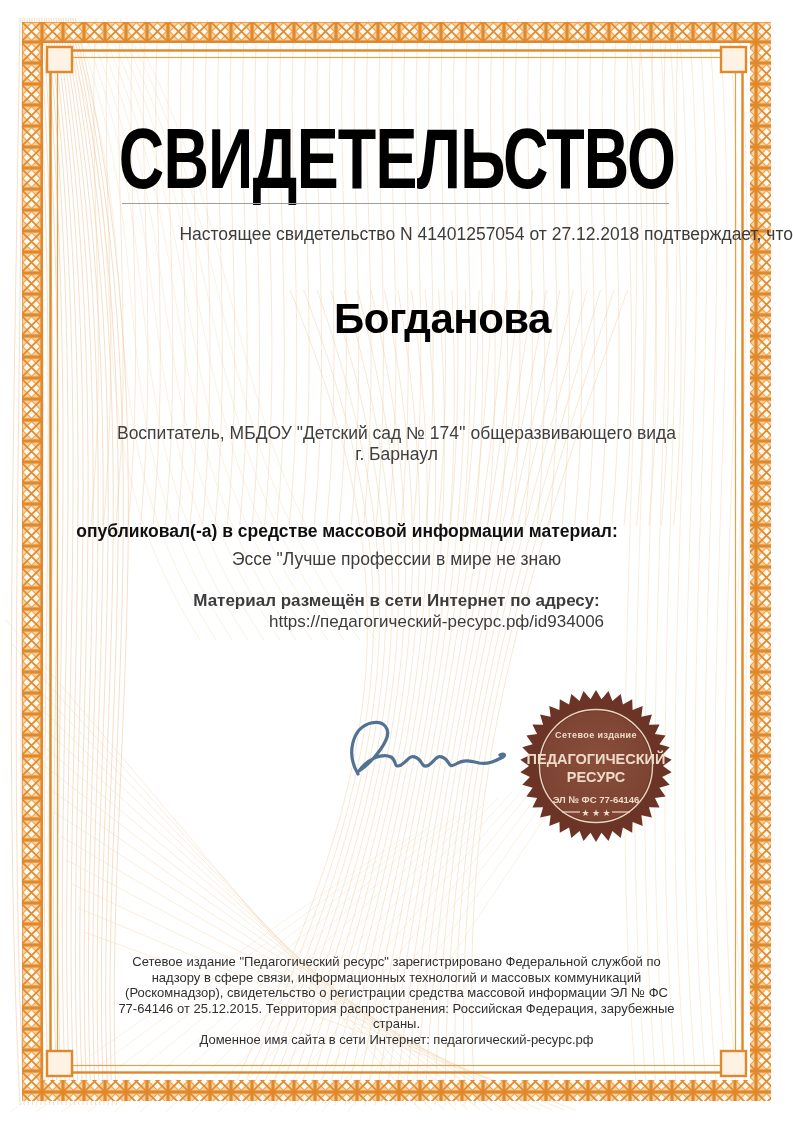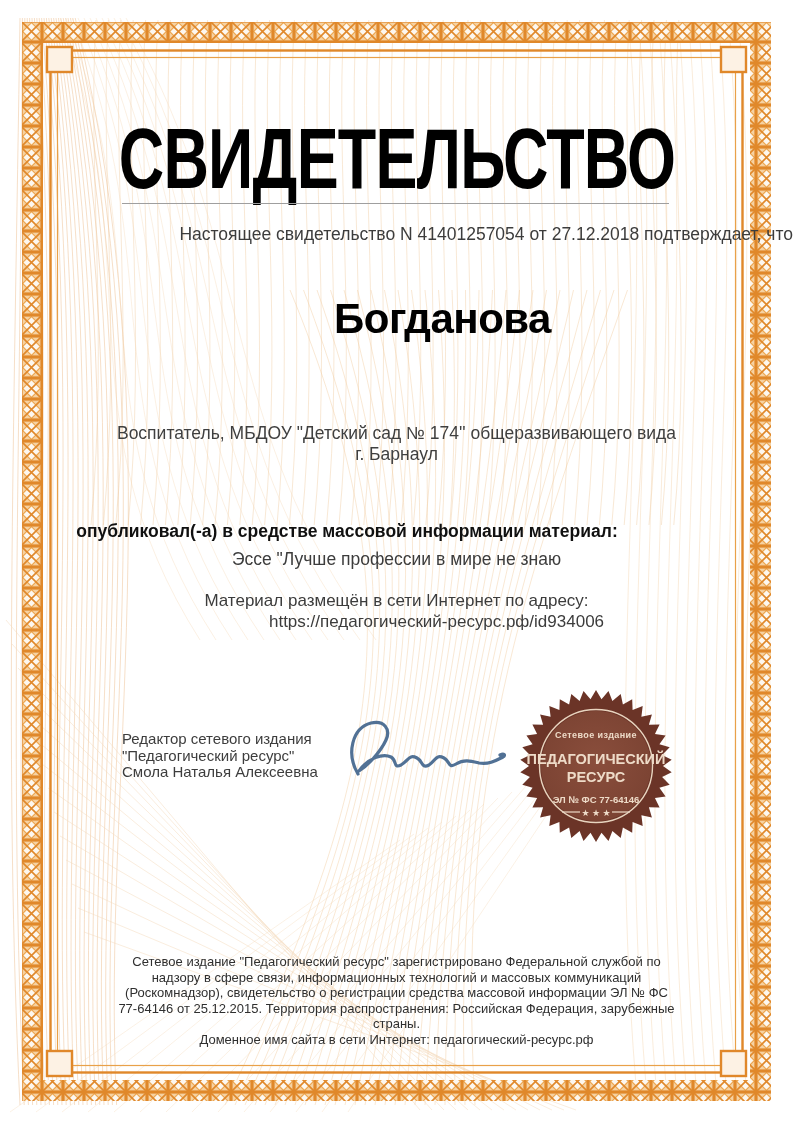--- a/index.html
+++ b/index.html
@@ -39,21 +39,21 @@
   .pub-label{
     position:absolute;top:521px;left:0;width:694px;text-align:center;
     font-size:17.5px;line-height:20px;font-weight:bold;color:#101010;
   }
   .material{
     position:absolute;top:549px;left:0;width:793px;text-align:center;
     font-size:17.5px;line-height:20px;color:#3c3c3c;
   }
   .addr-label{
     position:absolute;top:591px;left:0;width:793px;text-align:center;
-    font-size:17px;line-height:20px;color:#3c3c3c;
+    font-size:17px;line-height:20px;color:#3c3c3c;font-weight:bold;
   }
   .addr-url{
     position:absolute;top:612px;left:0;width:793px;text-align:center;
     font-size:17px;line-height:20px;color:#3c3c3c;padding-left:40px;
   }
   .editor{
     position:absolute;top:731px;left:122px;
     font-size:15px;line-height:16.5px;color:#3d3d3d;
   }
   #signature{position:absolute;left:338px;top:712px;z-index:2;}
@@ -266,25 +266,20 @@
       <div>Богданова</div>
     </div>
 
     <div class="position">Воспитатель, МБДОУ "Детский сад № 174'' общеразвивающего вида г. Барнаул</div>
 
     <div class="pub-label">опубликовал(-а) в средстве массовой информации материал:</div>
     <div class="material">Эссе "Лучше профессии в мире не знаю</div>
     <div class="addr-label">Материал размещён в сети Интернет по адресу:</div>
     <div class="addr-url">https://педагогический-ресурс.рф/id934006</div>
 
-    <div class="editor">
-      <div>Редактор сетевого издания</div>
-      <div>"Педагогический ресурс"</div>
-      <div>Смола Наталья Алексеевна</div>
-    </div>
 
     <svg id="signature" width="170" height="85" viewBox="0 0 170 85">
       <path d="M 20,62 C 8,42 14,16 33,11 C 46,8 53,17 48,28 C 42,41 29,54 21,59
            C 30,46 45,41 53,45 C 59,48 55,57 63,53 C 71,48 71,42 79,46
            C 85,49 83,57 91,53 C 98,48 98,42 106,46 C 112,49 110,57 118,52
            C 126,47 133,49 141,51 C 151,53 159,48 165,45 C 168,43 166,41 162,43" fill="none" stroke="#48698f" stroke-width="3.2" stroke-linecap="round" stroke-linejoin="round" opacity=".95"></path>
     </svg>
 
     <svg id="seal" width="156" height="156" viewBox="0 0 156 156">
       <polygon id="seal-star" fill="#6b3427" points="78.0,2.0 83.5,11.2 90.5,3.0 94.4,13.1 102.7,6.1 104.9,16.6 114.2,11.2 114.6,21.9 124.7,18.0 123.4,28.7 133.9,26.5 130.9,36.8 141.6,36.4 136.9,46.1 147.6,47.5 141.4,56.2 151.7,59.3 144.1,67.0 153.7,71.7 145.0,78.0 153.7,84.3 144.1,89.0 151.7,96.7 141.4,99.8 147.6,108.5 136.9,109.9 141.6,119.6 130.9,119.2 133.9,129.5 123.4,127.3 124.7,138.0 114.6,134.1 114.2,144.8 104.9,139.4 102.7,149.9 94.4,142.9 90.5,153.0 83.5,144.8 78.0,154.0 72.5,144.8 65.5,153.0 61.6,142.9 53.3,149.9 51.1,139.4 41.8,144.8 41.4,134.1 31.3,138.0 32.6,127.3 22.1,129.5 25.1,119.2 14.4,119.6 19.1,109.9 8.4,108.5 14.6,99.8 4.3,96.7 11.9,89.0 2.3,84.3 11.0,78.0 2.3,71.7 11.9,67.0 4.3,59.3 14.6,56.2 8.4,47.5 19.1,46.1 14.4,36.4 25.1,36.8 22.1,26.5 32.6,28.7 31.3,18.0 41.4,21.9 41.8,11.2 51.1,16.6 53.3,6.1 61.6,13.1 65.5,3.0 72.5,11.2"></polygon>

